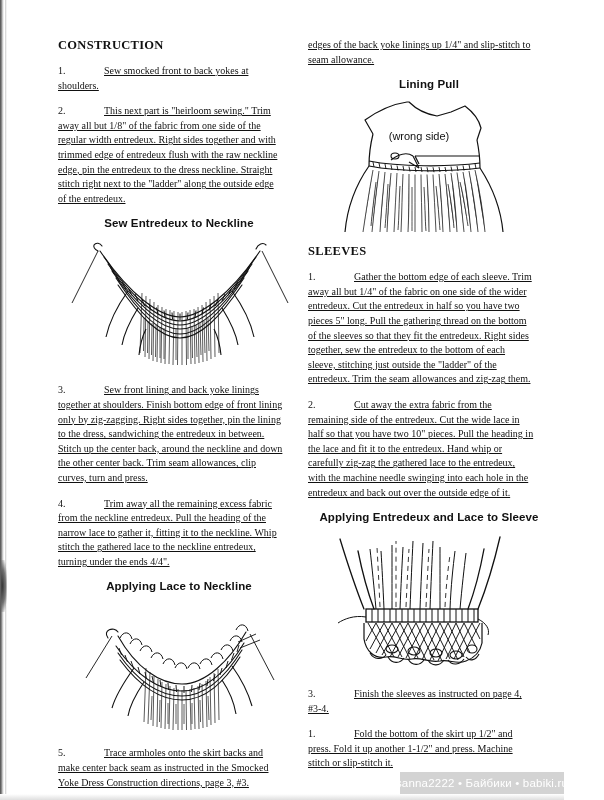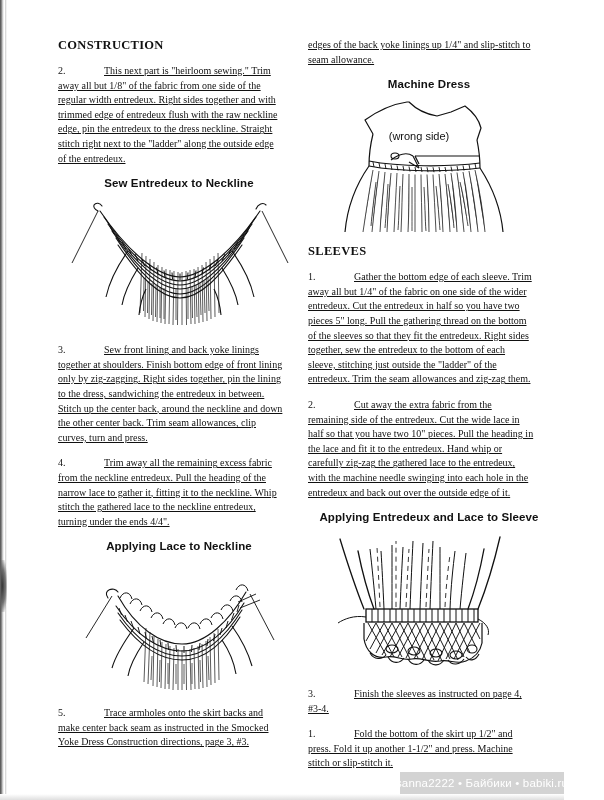--- a/index.html
+++ b/index.html
@@ -136,20 +136,21 @@
 
   <div class="scan-edge-left"></div>
   <div class="scan-edge-left2"></div>
   <div class="scan-blot"></div>
   <div class="scan-edge-bottom"></div>
 
   <div class="col col-left">
 
     <h2 class="section">CONSTRUCTION</h2>
 
+    <p class="para"><span class="num">1.</span><span>Sew smocked front to back yokes at shoulders.</span></p>
 
     <p class="para"><span class="num">2.</span><span>This next part is "heirloom sewing."  Trim away all but 1/8" of the fabric from one side of the regular width entredeux.  Right sides together and with trimmed edge of entredeux flush with the raw neckline edge, pin the entredeux to the dress neckline.  Straight stitch right next to the "ladder" along the outside edge of the entredeux.</span></p>
 
     <div class="fig-wrap">
       <div class="fig-title">Sew Entredeux to Neckline</div>
       <svg class="fig" width="238" height="140" viewBox="0 0 238 140">
         <g fill="none" stroke="#111" stroke-width="1.1" stroke-linecap="round">
 
           <path d="M42 13 C 40 10, 36 9, 34 12 C 33 15, 36 17, 38 18"></path>
           <path d="M196 16 C 198 11, 203 9, 206 12"></path>
@@ -345,21 +346,21 @@
 
     <p class="para"><span class="num">5.</span><span>Trace armholes onto the skirt backs and make center back seam as instructed in the Smocked Yoke Dress Construction directions, page 3, #3.</span></p>
 
   </div>
 
   <div class="col col-right">
 
     <p class="para">edges of the back yoke linings up 1/4" and slip-stitch to seam allowance.</p>
 
     <div class="fig-wrap">
-      <div class="fig-title">Machine Dress</div>
+      <div class="fig-title">Lining Pull</div>
       <svg class="fig" width="200" height="140" viewBox="0 0 200 140">
         <g fill="none" stroke="#111" stroke-width="1.2" stroke-linejoin="round">
 
           <path d="M44 40 L 36 26 C 50 16, 64 10, 78 8 L 80 8 C 86 14, 96 20, 108 22 L 122 18 L 136 12 C 144 18, 150 26, 152 34 L 148 46"></path>
 
           <path d="M44 40 C 41 52, 40 62, 40 72"></path>
 
           <path d="M148 46 C 150 56, 151 64, 151 74"></path>
 
           <path d="M40 72 C 70 78, 120 78, 151 74"></path>

